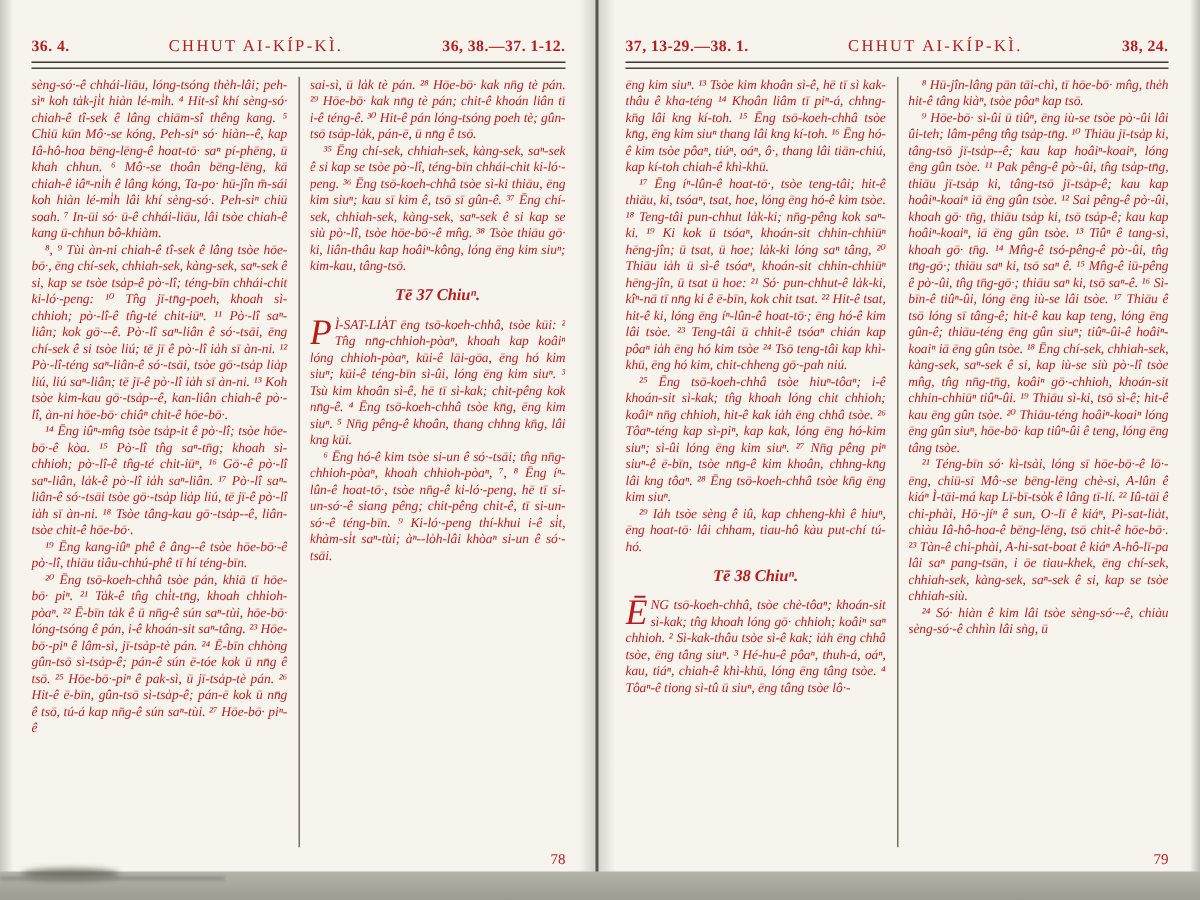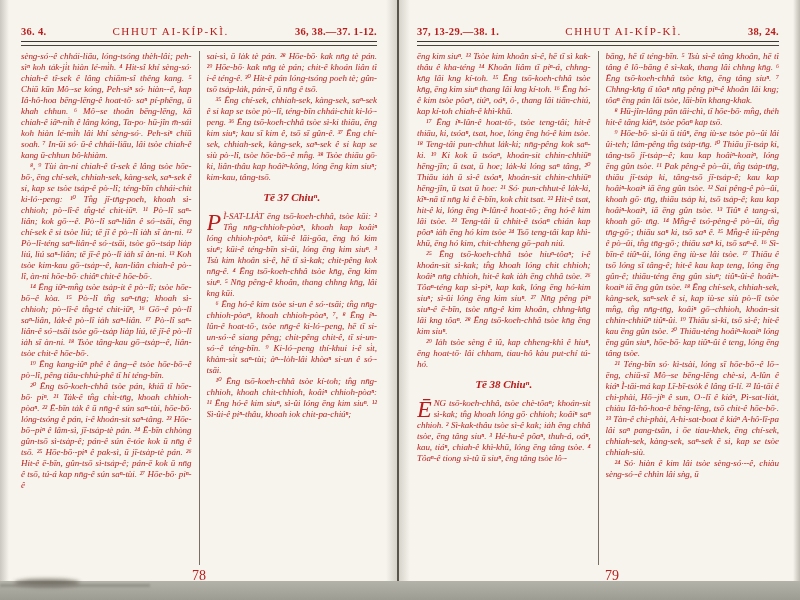--- a/index.html
+++ b/index.html
@@ -23,51 +23,50 @@
   .head-title{letter-spacing:1.6px;font-size:11px;}
   .double-rule{margin-top:3px;height:3px;border-top:1.4px solid #3c372f;border-bottom:1px solid #4a443b;}
   .cols{display:flex;margin-top:5px;height:514px;overflow:hidden;}
   .col{flex:1;overflow:hidden;text-align:justify;font-size:9px;line-height:11px;letter-spacing:-0.05px;font-style:italic;}
   .col-rule{width:1px;background:#776f62;margin:0 7px;flex:0 0 1px;}
   .col p{margin:0;text-indent:9px;}
   .col p.cont{text-indent:0;}
   .col p.drop{text-indent:0;}
   .heading{font-weight:bold;text-align:center;font-size:11px;margin:9px 0 8px;}
   .drop-cap{float:left;font-size:24px;line-height:20px;padding:1px 2px 0 0;}
-  .page-number{text-align:center;font-size:14px;margin-top:3px;}
+  .page-number{text-align:right;font-size:10px;margin-top:3px;}
   .page-right .page-number{padding-left:28px;}
 </style>
 </head>
 <body>
 
 <div class="scan">
 
   <div class="page page-left">
     <div class="page-header">
       <span class="head-num">36. 4.</span>
       <span class="head-title">CHHUT AI-KÍP-KÌ.</span>
       <span class="head-num">36, 38.—37. 1-12.</span>
     </div>
     <div class="double-rule"></div>
     <div class="cols">
       <div class="col">
           <p class="cont">sèng-só·-ê chhái-liāu, lóng-tsóng thèh-lâi; peh-sìⁿ koh ta̍k-ji̍t hiàn lé-mi̍h. ⁴ Hit-sî khí sèng-só· chiah-ê tî-sek ê lâng chiām-sî thêng kang. ⁵ Chiū kūn Mô·-se kóng, Peh-siⁿ só· hiàn--ê, kap Iâ-hô-hoa bēng-lēng-ê hoat-tō· saⁿ pí-phēng, ū khah chhun. ⁶ Mô·-se thoân bēng-lēng, kā chiah-ê iâⁿ-ni̍h ê lâng kóng, Ta-po· hū-jîn m̄-sái koh hiàn lé-mi̍h lâi khí sèng-só·. Peh-siⁿ chiū soah. ⁷ In-ūi só· ū-ê chhái-liāu, lâi tsòe chiah-ê kang ū-chhun bô-khiàm.</p>
           <p>⁸, ⁹ Tùi àn-ni chiah-ê tî-sek ê lâng tsòe hōe-bō·, ēng chí-sek, chhiah-sek, kàng-sek, saⁿ-sek ê si, kap se tsòe tsa̍p-ê pò·-lî; téng-bīn chhái-chit ki-ló·-peng: ¹⁰ Tn̂g jī-tn̄g-poeh, khoah sì-chhioh; pò·-lî-ê tn̂g-té chit-iūⁿ. ¹¹ Pò·-lî saⁿ-liân; kok gō·--ê. Pò·-lî saⁿ-liân ê só·-tsāi, ēng chí-sek ê si tsòe liú; tē jī ê pò·-lî ia̍h sī àn-ni. ¹² Pò·-lî-téng saⁿ-liân-ê só·-tsāi, tsòe gō·-tsa̍p lia̍p liú, liú saⁿ-liân; tē jī-ê pò·-lî ia̍h sī àn-ni. ¹³ Koh tsòe kim-kau gō·-tsa̍p--ê, kan-liân chiah-ê pò·-lî, àn-ni hōe-bō· chiâⁿ chit-ê hōe-bō·.</p>
           <p>¹⁴ Ēng iûⁿ-mn̂g tsòe tsa̍p-it ê pò·-lî; tsòe hōe-bō·-ê kòa. ¹⁵ Pò·-lî tn̂g saⁿ-tn̄g; khoah sì-chhioh; pò·-lî-ê tn̂g-té chit-iūⁿ, ¹⁶ Gō·-ê pò·-lî saⁿ-liân, la̍k-ê pò·-lî ia̍h saⁿ-liân. ¹⁷ Pò·-lî saⁿ-liân-ê só·-tsāi tsòe gō·-tsa̍p lia̍p liú, tē jī-ê pò·-lî ia̍h sī àn-ni. ¹⁸ Tsòe tâng-kau gō·-tsa̍p--ê, liân-tsòe chit-ê hōe-bō·.</p>
-          <p>¹⁹ Ēng kang-iûⁿ phê ê âng--ê tsòe hōe-bō·-ê pò·-lî, pêng tiâu-chhú-phê tī hí téng-bīn.</p>
+          <p>¹⁹ Ēng kang-iûⁿ phê ê âng--ê tsòe hōe-bō·-ê pò·-lî, thiāu tiâu-chhú-phê tī hí téng-bīn.</p>
           <p>²⁰ Ēng tsō-koeh-chhâ tsòe pán, khiā tī hōe-bō· piⁿ. ²¹ Ta̍k-ê tn̂g chi̍t-tn̄g, khoah chhioh-pòaⁿ. ²² Ē-bīn ta̍k ê ū nn̄g-ê sún saⁿ-tùi, hōe-bō· lóng-tsóng ê pán, i-ê khoán-sit saⁿ-tâng. ²³ Hōe-bō·-piⁿ ê lâm-sì, jī-tsa̍p-tè pán. ²⁴ Ē-bīn chhòng gûn-tsō sì-tsa̍p-ê; pán-ê sún ē-tóe kok ū nn̄g ê tsō. ²⁵ Hōe-bō·-piⁿ ê pak-sì, ū jī-tsa̍p-tè pán. ²⁶ Hit-ê ē-bīn, gûn-tsō sì-tsa̍p-ê; pán-ē kok ū nn̄g ê tsō, tú-á kap nn̄g-ê sún saⁿ-tùi. ²⁷ Hōe-bō· piⁿ-ê</p>
         </div>
       <div class="col-rule"></div>
       <div class="col">
           <p class="cont">sai-sì, ū la̍k tè pán. ²⁸ Hōe-bō· kak nn̄g tè pán. ²⁹ Hōe-bō· kak nn̄g tè pán; chit-ê khoán liân tī i-ê téng-ê. ³⁰ Hit-ê pán lóng-tsóng poeh tè; gûn-tsō tsa̍p-la̍k, pán-ē, ū nn̄g ê tsō.</p>
           <p>³⁵ Ēng chí-sek, chhiah-sek, kàng-sek, saⁿ-sek ê si kap se tsòe pò·-lî, téng-bīn chhái-chit ki-ló·-peng. ³⁶ Ēng tsō-koeh-chhâ tsòe sì-ki thiāu, ēng kim siuⁿ; kau sī kim ê, tsō sī gûn-ê. ³⁷ Ēng chí-sek, chhiah-sek, kàng-sek, saⁿ-sek ê si kap se siù pò·-lî, tsòe hōe-bō·-ê mn̂g. ³⁸ Tsòe thiāu gō· ki, liân-thâu kap hoâiⁿ-kông, lóng ēng kim siuⁿ; kim-kau, tâng-tsō.</p>
           <div class="heading">Tē 37 Chiuⁿ.</div>
           <p class="drop"><span class="drop-cap">P</span>Ì-SAT-LIA̍T ēng tsō-koeh-chhâ, tsòe kūi: ² Tn̂g nn̄g-chhioh-pòaⁿ, khoah kap koâiⁿ lóng chhioh-pòaⁿ, kūi-ê lāi-gōa, ēng hó kim siuⁿ; kūi-ê téng-bīn sì-ûi, lóng ēng kim siuⁿ. ³ Tsù kim khoân sì-ê, hē tī sì-kak; chit-pêng kok nn̄g-ê. ⁴ Ēng tsō-koeh-chhâ tsòe kn̄g, ēng kim siuⁿ. ⁵ Nn̄g pêng-ê khoân, thang chhng kn̄g, lâi kng kūi.</p>
           <p>⁶ Ēng hó-ê kim tsòe si-un ê só·-tsāi; tn̂g nn̄g-chhioh-pòaⁿ, khoah chhioh-pòaⁿ, ⁷, ⁸ Ēng íⁿ-lûn-ê hoat-tō·, tsòe nn̄g-ê ki-ló·-peng, hē tī si-un-só·-ê siang pêng; chit-pêng chit-ê, tī si-un-só·-ê téng-bīn. ⁹ Ki-ló·-peng thí-khui i-ê si̍t, khàm-si̍t saⁿ-tùi; àⁿ--lo̍h-lâi khòaⁿ si-un ê só·-tsāi.</p>
-          <p>¹⁰ Ēng tsō-koeh-chhâ tsòe kí-toh; tn̂g nn̄g-chhioh, khoah chit-chhioh, koâiⁿ chhioh-pòaⁿ: ¹¹ Ēng hó-ê kim siuⁿ, sì-ûi lóng ēng kim siuⁿ. ¹² Sì-ûi-ê piⁿ-thâu, khoah iok chit-pa-chiúⁿ;</p>
         </div>
     </div>
     <div class="page-number">78</div>
   </div>
 
   <div class="page page-right">
     <div class="page-header">
       <span class="head-num">37, 13-29.—38. 1.</span>
       <span class="head-title">CHHUT AI-KÍP-KÌ.</span>
       <span class="head-num">38, 24.</span>
@@ -77,21 +76,20 @@
       <div class="col">
           <p class="cont">ēng kim siuⁿ. ¹³ Tsòe kim khoân sì-ê, hē tī sì kak-thâu ê kha-téng ¹⁴ Khoân liâm tī piⁿ-á, chhng-kn̄g lâi kng kí-toh. ¹⁵ Ēng tsō-koeh-chhâ tsòe kn̄g, ēng kim siuⁿ thang lâi kng kí-toh. ¹⁶ Ēng hó-ê kim tsòe pôaⁿ, tiúⁿ, oáⁿ, ô·, thang lâi tiān-chiú, kap kí-toh chiah-ê khì-khū.</p>
           <p>¹⁷ Ēng íⁿ-lûn-ê hoat-tō·, tsòe teng-tâi; hit-ê thiāu, ki, tsóaⁿ, tsat, hoe, lóng ēng hó-ê kim tsòe. ¹⁸ Teng-tâi pun-chhut la̍k-ki; nn̄g-pêng kok saⁿ-ki. ¹⁹ Ki kok ū tsóaⁿ, khoán-sit chhin-chhiūⁿ hēng-jîn; ū tsat, ū hoe; la̍k-ki lóng saⁿ tâng, ²⁰ Thiāu ia̍h ū sì-ê tsóaⁿ, khoán-sit chhin-chhiūⁿ hēng-jîn, ū tsat ū hoe: ²¹ Só· pun-chhut-ê la̍k-ki, kîⁿ-nā tī nn̄g ki ê ē-bīn, kok chit tsat. ²² Hit-ê tsat, hit-ê ki, lóng ēng íⁿ-lûn-ê hoat-tō·; ēng hó-ê kim lâi tsòe. ²³ Teng-tâi ū chhit-ê tsóaⁿ chián kap pôaⁿ ia̍h ēng hó kim tsòe ²⁴ Tsō teng-tâi kap khì-khū, ēng hó kim, chit-chheng gō·-pah niú.</p>
           <p>²⁵ Ēng tsō-koeh-chhâ tsòe hiuⁿ-tôaⁿ; i-ê khoán-sit sì-kak; tn̂g khoah lóng chit chhioh; koâiⁿ nn̄g chhioh, hit-ê kak ia̍h ēng chhâ tsòe. ²⁶ Tôaⁿ-téng kap sì-piⁿ, kap kak, lóng ēng hó-kim siuⁿ; sì-ûi lóng ēng kim siuⁿ. ²⁷ Nn̄g pêng piⁿ siuⁿ-ê ē-bīn, tsòe nn̄g-ê kim khoân, chhng-kn̄g lâi kng tôaⁿ. ²⁸ Ēng tsō-koeh-chhâ tsòe kn̄g ēng kim siuⁿ.</p>
           <p>²⁹ Ia̍h tsòe sèng ê iû, kap chheng-khì ê hiuⁿ, ēng hoat-tō· lâi chham, tiau-hô kàu put-chí tú-hó.</p>
           <div class="heading">Tē 38 Chiuⁿ.</div>
           <p class="drop"><span class="drop-cap">Ē</span>NG tsō-koeh-chhâ, tsòe chè-tôaⁿ; khoán-sit sì-kak; tn̂g khoah lóng gō· chhioh; koâiⁿ saⁿ chhioh. ² Sì-kak-thâu tsòe sì-ê kak; ia̍h ēng chhâ tsòe, ēng tâng siuⁿ. ³ Hé-hu-ê pôaⁿ, thuh-á, oáⁿ, kau, tiáⁿ, chiah-ê khì-khū, lóng ēng tâng tsòe. ⁴ Tôaⁿ-ê tiong sì-tû ū siuⁿ, ēng tâng tsòe lô·-</p>
         </div>
       <div class="col-rule"></div>
       <div class="col">
-          <p class="cont">bāng, hē tī téng-bīn. ⁵ Tsù sì-ê tâng khoân, hē tī tâng ê lô·-bāng ê sì-kak, thang lâi chhng kn̄g. ⁶ Ēng tsō-koeh-chhâ tsòe kn̄g, ēng tâng siuⁿ. ⁷ Chhng-kn̄g tī tôaⁿ nn̄g pêng piⁿ-ê khoân lâi kng; tôaⁿ ēng pán lâi tsòe, lāi-bīn khang-khak.</p>
           <p>⁸ Hū-jîn-lâng pān tāi-chì, tī hōe-bō· mn̂g, the̍h hit-ê tâng kiàⁿ, tsòe pôaⁿ kap tsō.</p>
           <p>⁹ Hōe-bō· sì-ûi ū tiûⁿ, ēng iù-se tsòe pò·-ûi lâi ûi-teh; lâm-pêng tn̂g tsa̍p-tn̄g. ¹⁰ Thiāu jī-tsa̍p ki, tâng-tsō jī-tsa̍p--ê; kau kap hoâiⁿ-koaiⁿ, lóng ēng gûn tsòe. ¹¹ Pak pêng-ê pò·-ûi, tn̂g tsa̍p-tn̄g, thiāu jī-tsa̍p ki, tâng-tsō jī-tsa̍p-ê; kau kap hoâiⁿ-koaiⁿ iā ēng gûn tsòe. ¹² Sai pêng-ê pò·-ûi, khoah gō· tn̄g, thiāu tsa̍p ki, tsō tsa̍p-ê; kau kap hoâiⁿ-koaiⁿ, iā ēng gûn tsòe. ¹³ Tiûⁿ ê tang-sì, khoah gō· tn̄g. ¹⁴ Mn̂g-ê tsó-pêng-ê pò·-ûi, tn̂g tn̄g-gō·; thiāu saⁿ ki, tsō saⁿ ê. ¹⁵ Mn̂g-ê iū-pêng ê pò·-ûi, tn̂g tn̄g-gō·; thiāu saⁿ ki, tsō saⁿ-ê. ¹⁶ Sì-bīn-ê tiûⁿ-ûi, lóng ēng iù-se lâi tsòe. ¹⁷ Thiāu ê tsō lóng sī tâng-ê; hit-ê kau kap teng, lóng ēng gûn-ê; thiāu-téng ēng gûn siuⁿ; tiûⁿ-ûi-ê hoâiⁿ-koaiⁿ iā ēng gûn tsòe. ¹⁸ Ēng chí-sek, chhiah-sek, kàng-sek, saⁿ-sek ê si, kap iù-se siù pò·-lî tsòe mn̂g, tn̂g nn̄g-tn̄g, koâiⁿ gō·-chhioh, khoán-sit chhin-chhiūⁿ tiûⁿ-ûi. ¹⁹ Thiāu sì-ki, tsō sì-ê; hit-ê kau ēng gûn tsòe. ²⁰ Thiāu-téng hoâiⁿ-koaiⁿ lóng ēng gûn siuⁿ, hōe-bō· kap tiûⁿ-ûi ê teng, lóng ēng tâng tsòe.</p>
           <p>²¹ Téng-bīn só· kì-tsài, lóng sī hōe-bō·-ê lō·-ēng, chiū-sī Mô·-se bēng-lēng chè-si, A-lûn ê kiáⁿ Ì-tāi-má kap Lī-bī-tso̍k ê lâng tī-lí. ²² Iû-tāi ê chi-phài, Hō·-jíⁿ ê sun, O·-lī ê kiáⁿ, Pì-sat-lia̍t, chiàu Iâ-hô-hoa-ê bēng-lēng, tsō chit-ê hōe-bō·. ²³ Tàn-ê chi-phài, A-hi-sat-boat ê kiáⁿ A-hô-lī-pa lâi saⁿ pang-tsān, i ōe tiau-khek, ēng chí-sek, chhiah-sek, kàng-sek, saⁿ-sek ê si, kap se tsòe chhiah-siù.</p>
           <p>²⁴ Só· hiàn ê kim lâi tsòe sèng-só·--ê, chiàu sèng-só·-ê chhìn lâi sǹg, ū</p>
         </div>
     </div>
     <div class="page-number">79</div>
   </div>
 
   <div class="gutter-shadow"></div>

